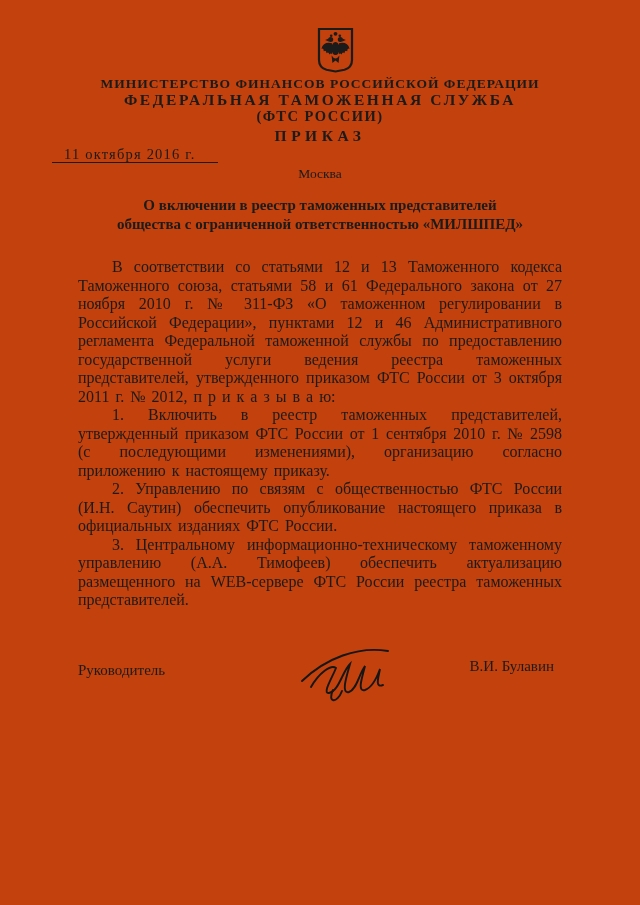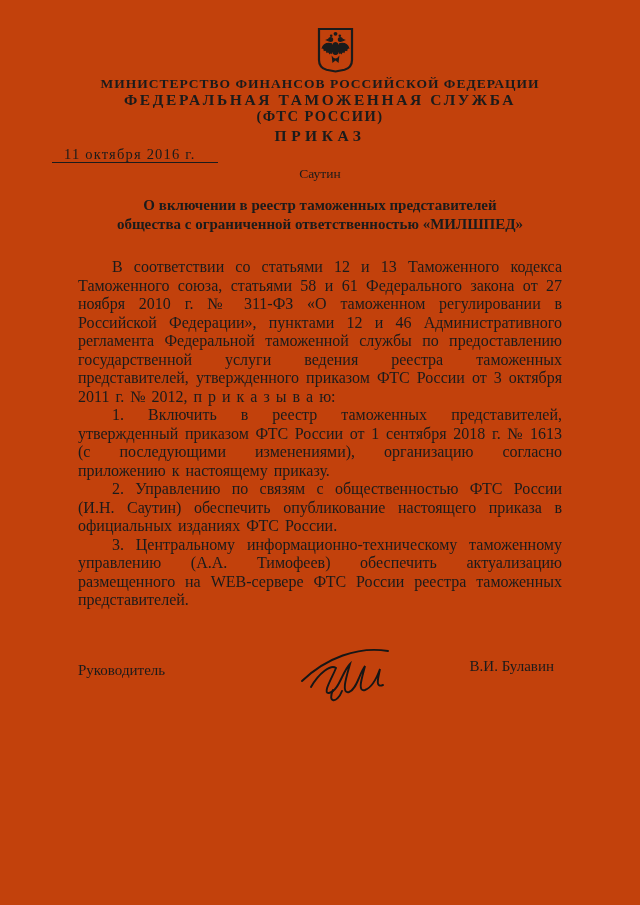--- a/index.html
+++ b/index.html
@@ -78,30 +78,30 @@
   <div class="centered ministry">МИНИСТЕРСТВО ФИНАНСОВ РОССИЙСКОЙ ФЕДЕРАЦИИ</div>
   <div class="centered service">ФЕДЕРАЛЬНАЯ ТАМОЖЕННАЯ СЛУЖБА</div>
   <div class="centered doctype">ПРИКАЗ</div>
   <div class="centered abbr">(ФТС РОССИИ)</div>
 
   <div class="date-line">
     <span>11 октября 2016 г.</span>
   </div>
 
 
-  <div class="centered city">Саутин</div>
+  <div class="centered city">Москва</div>
 
   <div class="centered title">
     <div>О включении в реестр таможенных представителей</div>
     <div>общества с ограниченной ответственностью «МИЛШПЕД»</div>
   </div>
 
   <div class="body-text">
     <p class="indent">В соответствии со статьями 12 и 13 Таможенного кодекса Таможенного союза, статьями 58 и 61 Федерального закона от 27 ноября 2010 г. № 311-ФЗ «О таможенном регулировании в Российской Федерации», пунктами 12 и 46 Административного регламента Федеральной таможенной службы по предоставлению государственной услуги ведения реестра таможенных представителей, утвержденного приказом ФТС России от 3 октября 2011 г. № 2012, п р и к а з ы в а ю:</p>
-    <p class="indent">1. Включить в реестр таможенных представителей, утвержденный приказом ФТС России от 1 сентября 2018 г. № 1613 (с последующими изменениями), организацию согласно приложению к настоящему приказу.</p>
+    <p class="indent">1. Включить в реестр таможенных представителей, утвержденный приказом ФТС России от 1 сентября 2010 г. № 2598 (с последующими изменениями), организацию согласно приложению к настоящему приказу.</p>
     <p class="indent">2. Управлению по связям с общественностью ФТС России (И.Н. Саутин) обеспечить опубликование настоящего приказа в официальных изданиях ФТС России.</p>
     <p class="indent">3. Центральному информационно-техническому таможенному управлению (А.А. Тимофеев) обеспечить актуализацию размещенного на WEB-сервере ФТС России реестра таможенных представителей.</p>
   </div>
 
   <div class="sig-row">
     <span class="sig-role">Руководитель</span>
     <span class="sig-script">
       <svg width="96" height="70" viewBox="0 0 96 70" xmlns="http://www.w3.org/2000/svg">
         <g fill="none" stroke="#161616" stroke-width="1.9" stroke-linecap="round">
           <path d="M4 45 C28 22 60 10 90 15"></path>

